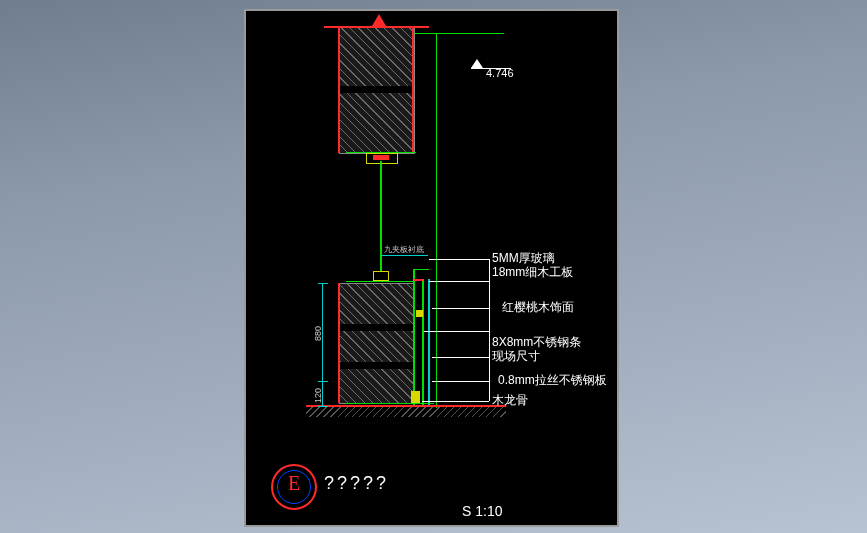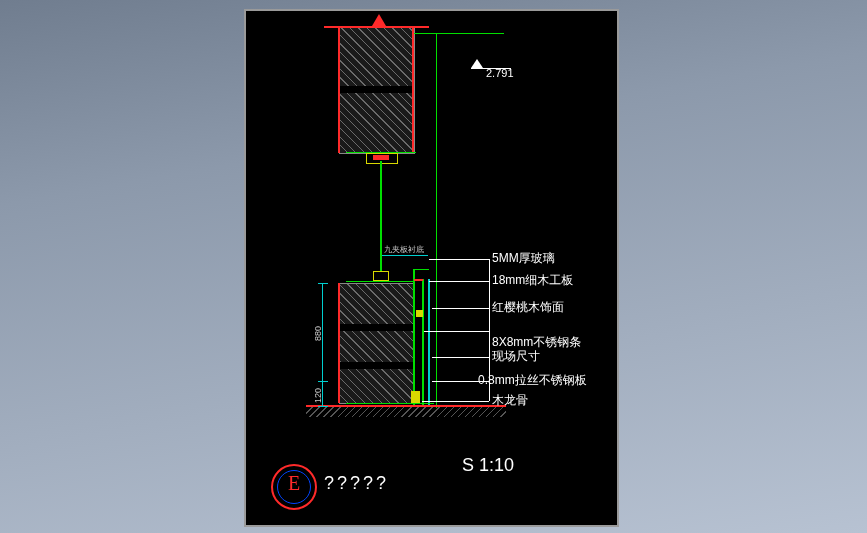--- a/index.html
+++ b/index.html
@@ -41,21 +41,21 @@
     <div class="red" style="left:92px;top:16px;width:2px;height:126px"></div>
     <div class="red" style="left:166px;top:16px;width:2px;height:126px"></div>
 
     <div class="red" style="left:78px;top:15px;height:2px;width:105px"></div>
     <div class="tri" style="left:126px;top:3px;border-left:7px solid transparent;border-right:7px solid transparent;border-bottom:12px solid #ff2a2a"></div>
 
     <div class="green" style="left:168px;top:22px;width:90px;height:1px"></div>
     <div class="green" style="left:190px;top:22px;width:1px;height:375px"></div>
     <div class="tri" style="left:225px;top:48px;border-left:6px solid transparent;border-right:6px solid transparent;border-bottom:9px solid #fff"></div>
     <div style="position:absolute;left:225px;top:57px;width:40px;height:1px;background:#fff"></div>
-    <div class="txt" style="left:240px;top:56px;font-size:11px">2.791</div>
+    <div class="txt" style="left:240px;top:56px;font-size:11px">4.746</div>
 
     <div class="green" style="left:100px;top:141px;width:70px;height:1px"></div>
     <div class="yellow" style="left:120px;top:142px;width:30px;height:9px;border:1px solid #d8d800;background:transparent"></div>
     <div class="red" style="left:127px;top:144px;width:16px;height:5px"></div>
 
     <div class="green" style="left:134px;top:150px;width:2px;height:110px"></div>
 
     <div class="dim-line" style="left:136px;top:244px;width:46px;height:1px"></div>
     <div class="txt small" style="left:138px;top:233px;font-size:8px">九夹板衬底</div>
 
@@ -83,33 +83,33 @@
     <div class="dim-line" style="left:76px;top:272px;width:1px;height:124px"></div>
     <div class="dim-line" style="left:72px;top:272px;width:10px;height:1px"></div>
     <div class="dim-line" style="left:72px;top:370px;width:10px;height:1px"></div>
     <div class="dim-line" style="left:72px;top:395px;width:10px;height:1px"></div>
     <div class="txt small" style="left:67px;top:330px;transform:rotate(-90deg);transform-origin:left top">880</div>
     <div class="txt small" style="left:67px;top:392px;transform:rotate(-90deg);transform-origin:left top">120</div>
 
     <div class="leader" style="left:183px;top:248px;width:60px"></div>
       <div class="txt" style="left:246px;top:239px">5MM厚玻璃</div>
     <div class="leader" style="left:183px;top:270px;width:60px"></div>
-      <div class="txt" style="left:246px;top:261px">18mm细木工板</div>
+      <div class="txt" style="left:246px;top:253px">18mm细木工板</div>
     <div class="leader" style="left:186px;top:297px;width:57px"></div>
-      <div class="txt" style="left:246px;top:288px">红樱桃木饰面</div>
+      <div class="txt" style="left:256px;top:288px">红樱桃木饰面</div>
     <div class="leader" style="left:178px;top:320px;width:65px"></div>
       <div class="txt" style="left:246px;top:323px">8X8mm不锈钢条</div>
     <div class="leader" style="left:186px;top:346px;width:57px"></div>
       <div class="txt" style="left:246px;top:337px">现场尺寸</div>
     <div class="leader" style="left:186px;top:370px;width:57px"></div>
-      <div class="txt" style="left:232px;top:361px">0.8mm拉丝不锈钢板</div>
+      <div class="txt" style="left:252px;top:361px">0.8mm拉丝不锈钢板</div>
     <div class="leader" style="left:176px;top:390px;width:67px"></div>
       <div class="txt" style="left:246px;top:381px">木龙骨</div>
     <div class="vleader" style="left:243px;top:248px;height:142px"></div>
 
     <div class="dsym">
         <span>E</span>
       </div>
     <div class="txt" style="left:78px;top:462px;font-size:18px;letter-spacing:3px">?????</div>
-    <div class="txt" style="left:216px;top:444px;font-size:18px">S 1:10</div>
+    <div class="txt" style="left:216px;top:492px;font-size:14px">S 1:10</div>
 
   </div>
 </div>
 
 </body></html>

